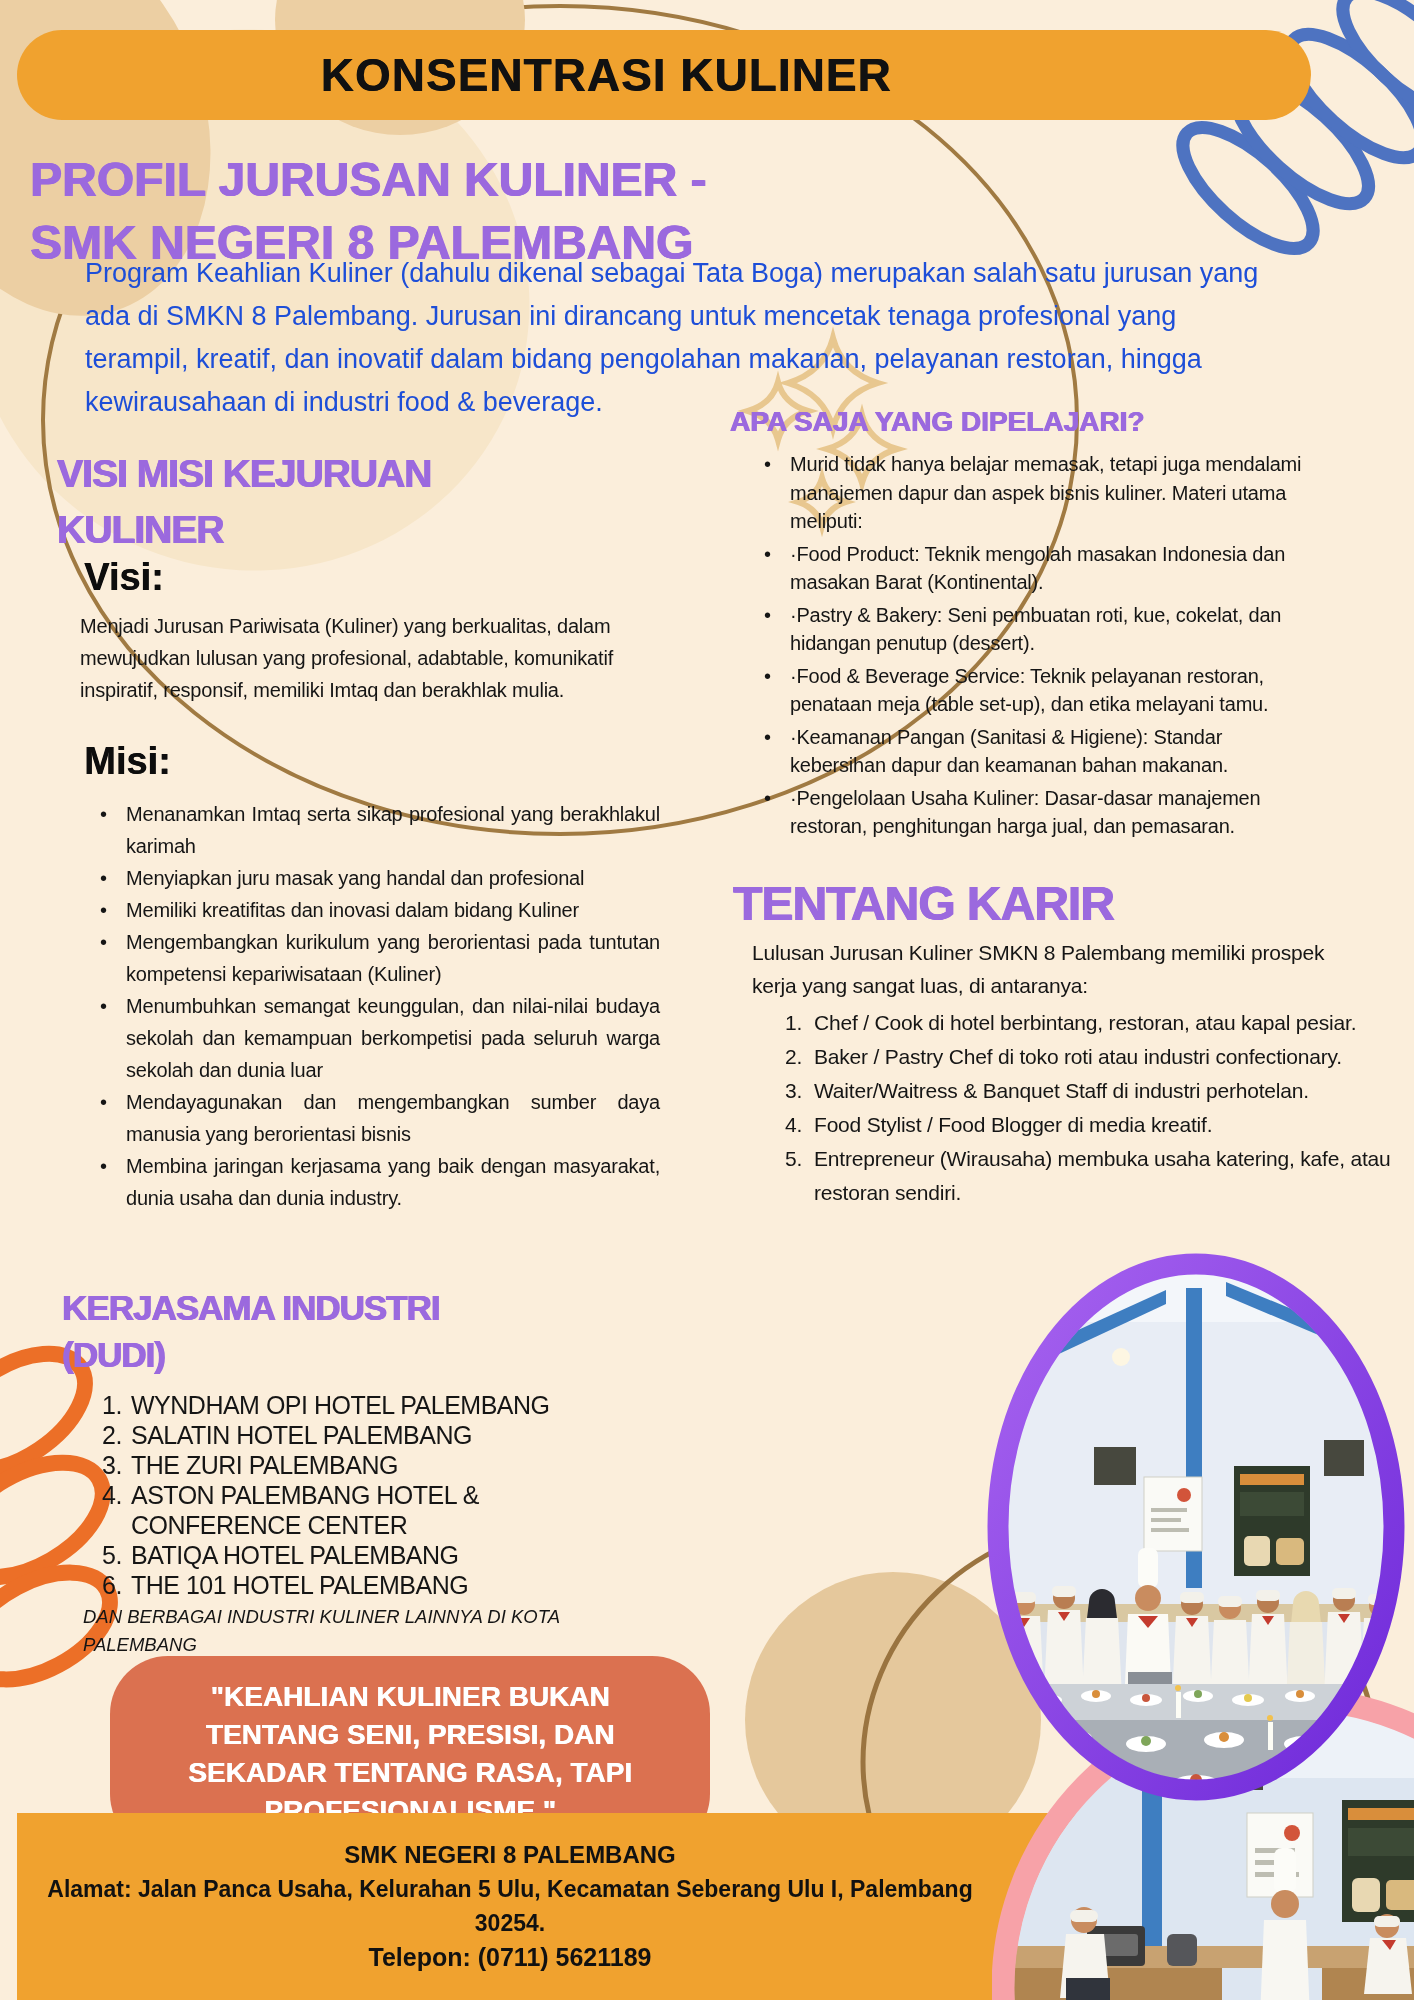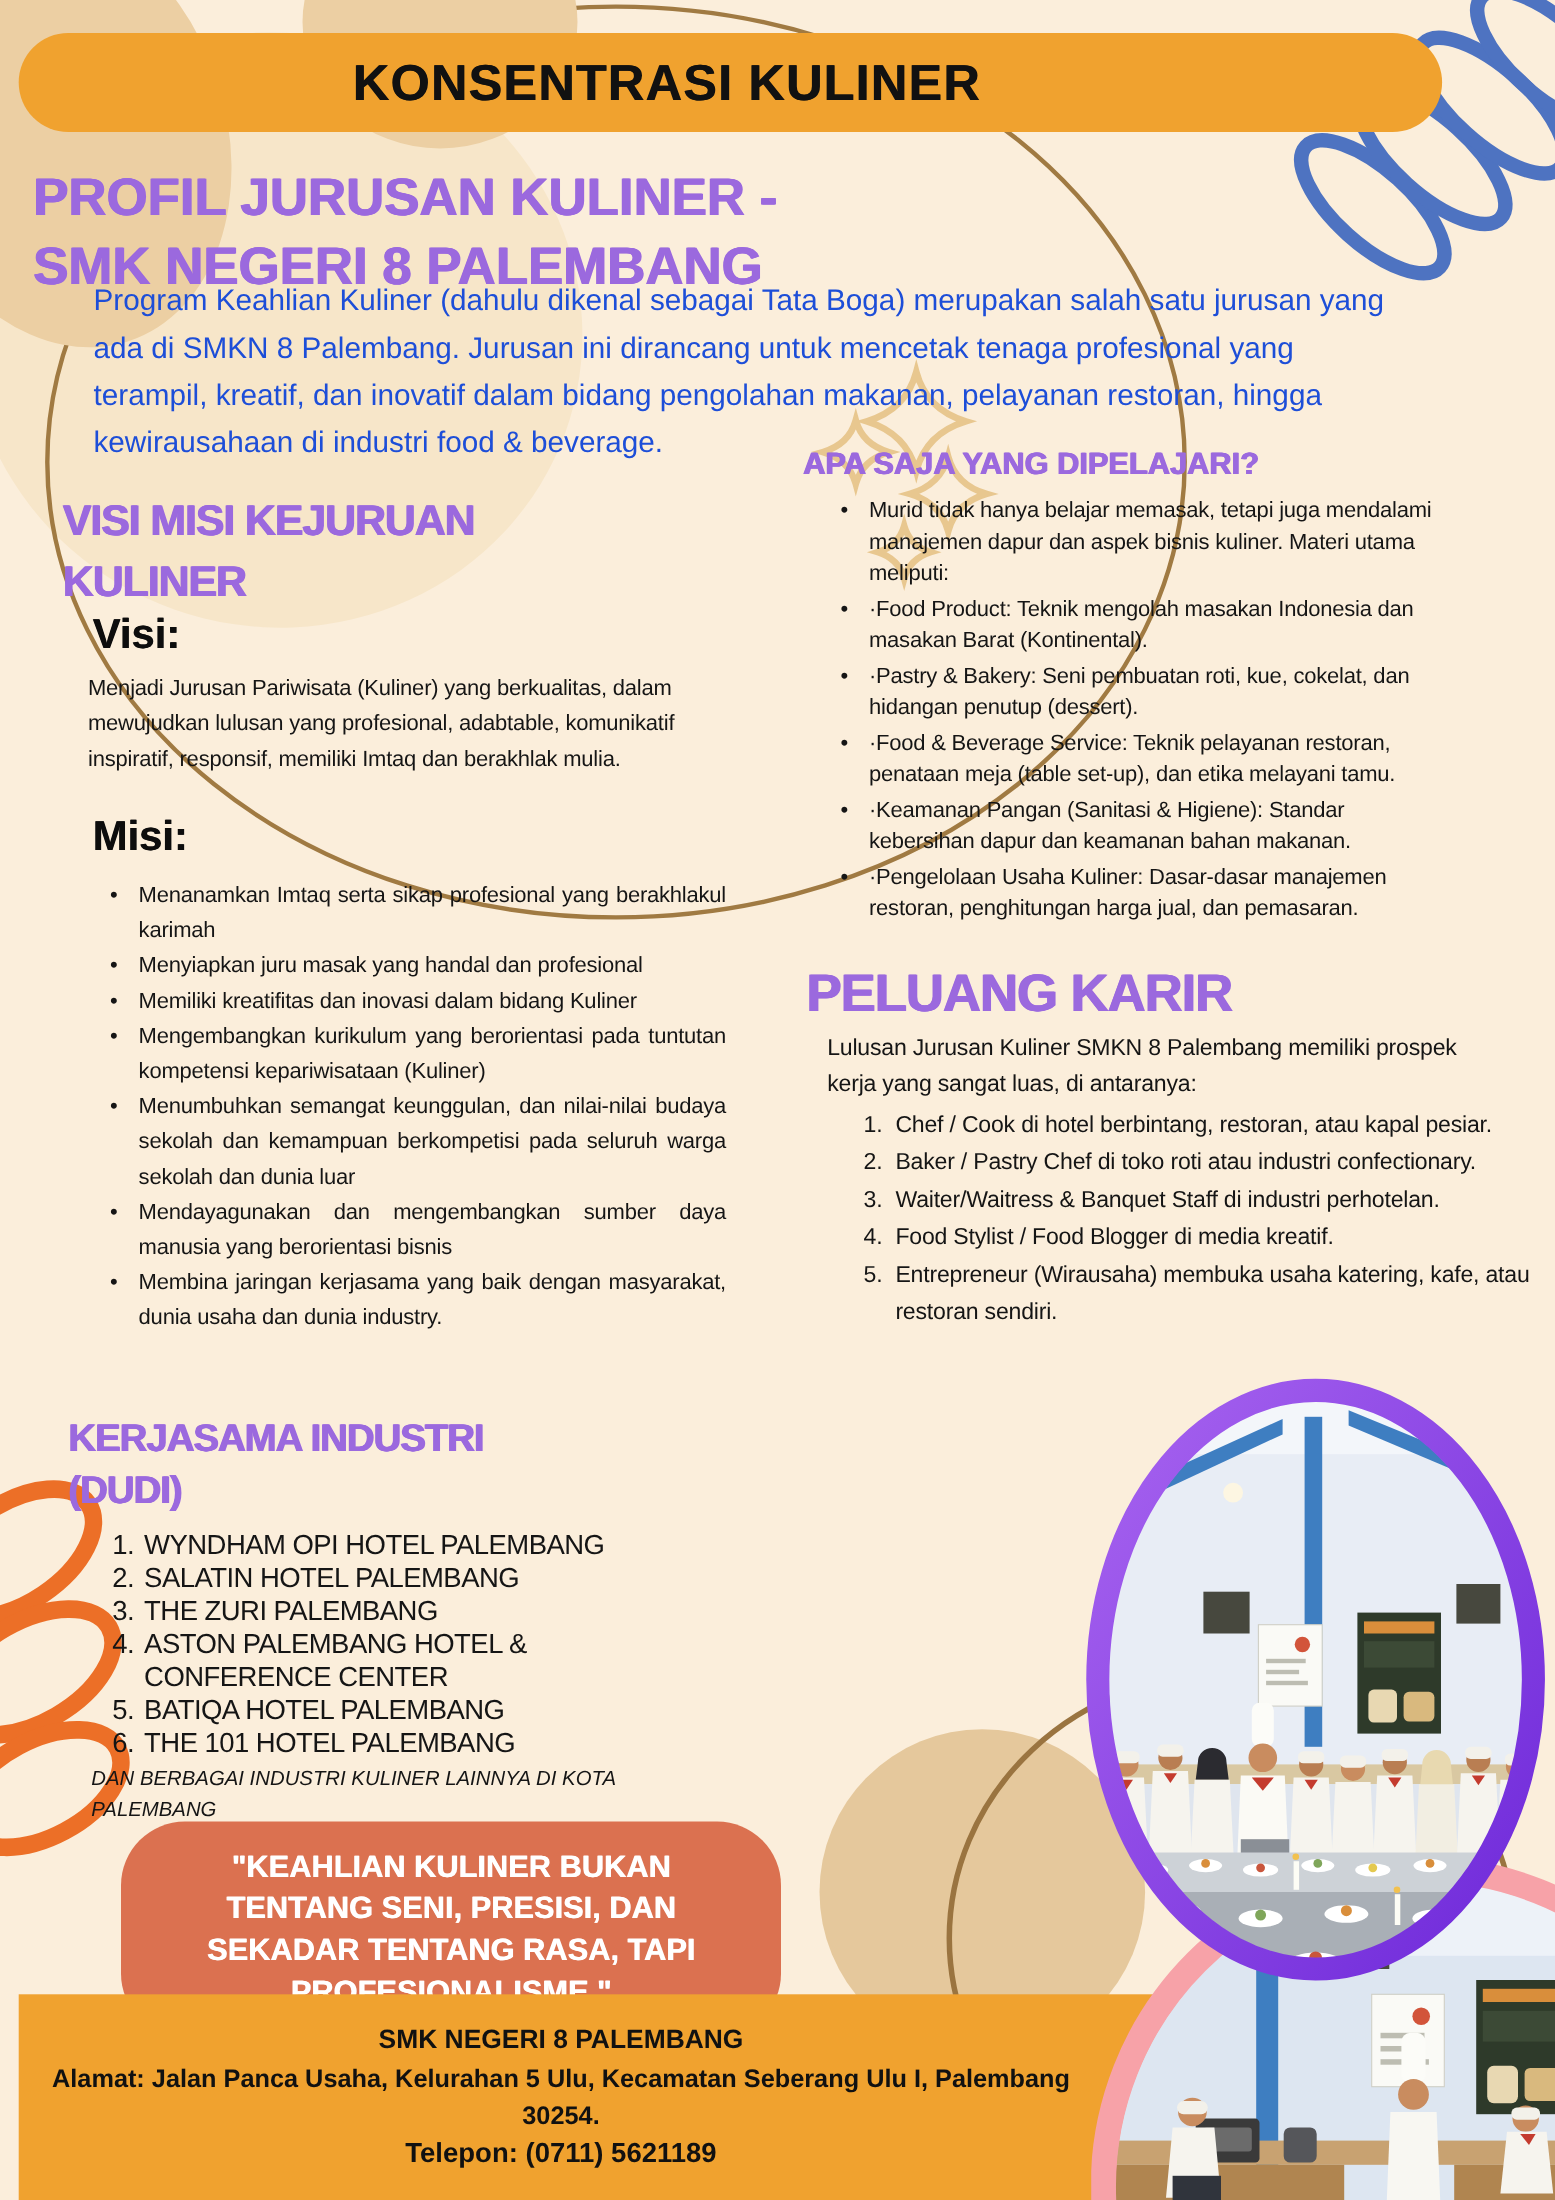--- a/index.html
+++ b/index.html
@@ -149,21 +149,21 @@
   <div class="abs h-apa purple">APA SAJA YANG DIPELAJARI?</div>
   <ul class="abs dotlist apa-list">
     <li>Murid tidak hanya belajar memasak, tetapi juga mendalami manajemen dapur dan aspek bisnis kuliner. Materi utama meliputi:</li>
     <li>·Food Product: Teknik mengolah masakan Indonesia dan masakan Barat (Kontinental).</li>
     <li>·Pastry &amp; Bakery: Seni pembuatan roti, kue, cokelat, dan hidangan penutup (dessert).</li>
     <li>·Food &amp; Beverage Service: Teknik pelayanan restoran, penataan meja (table set-up), dan etika melayani tamu.</li>
     <li>·Keamanan Pangan (Sanitasi &amp; Higiene): Standar kebersihan dapur dan keamanan bahan makanan.</li>
     <li>·Pengelolaan Usaha Kuliner: Dasar-dasar manajemen restoran, penghitungan harga jual, dan pemasaran.</li>
   </ul>
 
-  <div class="abs h-peluang purple">PELUANG KARIR</div>
+  <div class="abs h-peluang purple">TENTANG KARIR</div>
   <div class="abs peluang-intro">Lulusan Jurusan Kuliner SMKN 8 Palembang memiliki prospek kerja yang sangat luas, di antaranya:</div>
   <ol class="abs numlist peluang-list">
     <li>Chef / Cook di hotel berbintang, restoran, atau kapal pesiar.</li>
     <li>Baker / Pastry Chef di toko roti atau industri confectionary.</li>
     <li>Waiter/Waitress &amp; Banquet Staff di industri perhotelan.</li>
     <li>Food Stylist / Food Blogger di media kreatif.</li>
     <li>Entrepreneur (Wirausaha) membuka usaha katering, kafe, atau restoran sendiri.</li>
   </ol>
 
   <div class="abs h-kerjasama purple">

